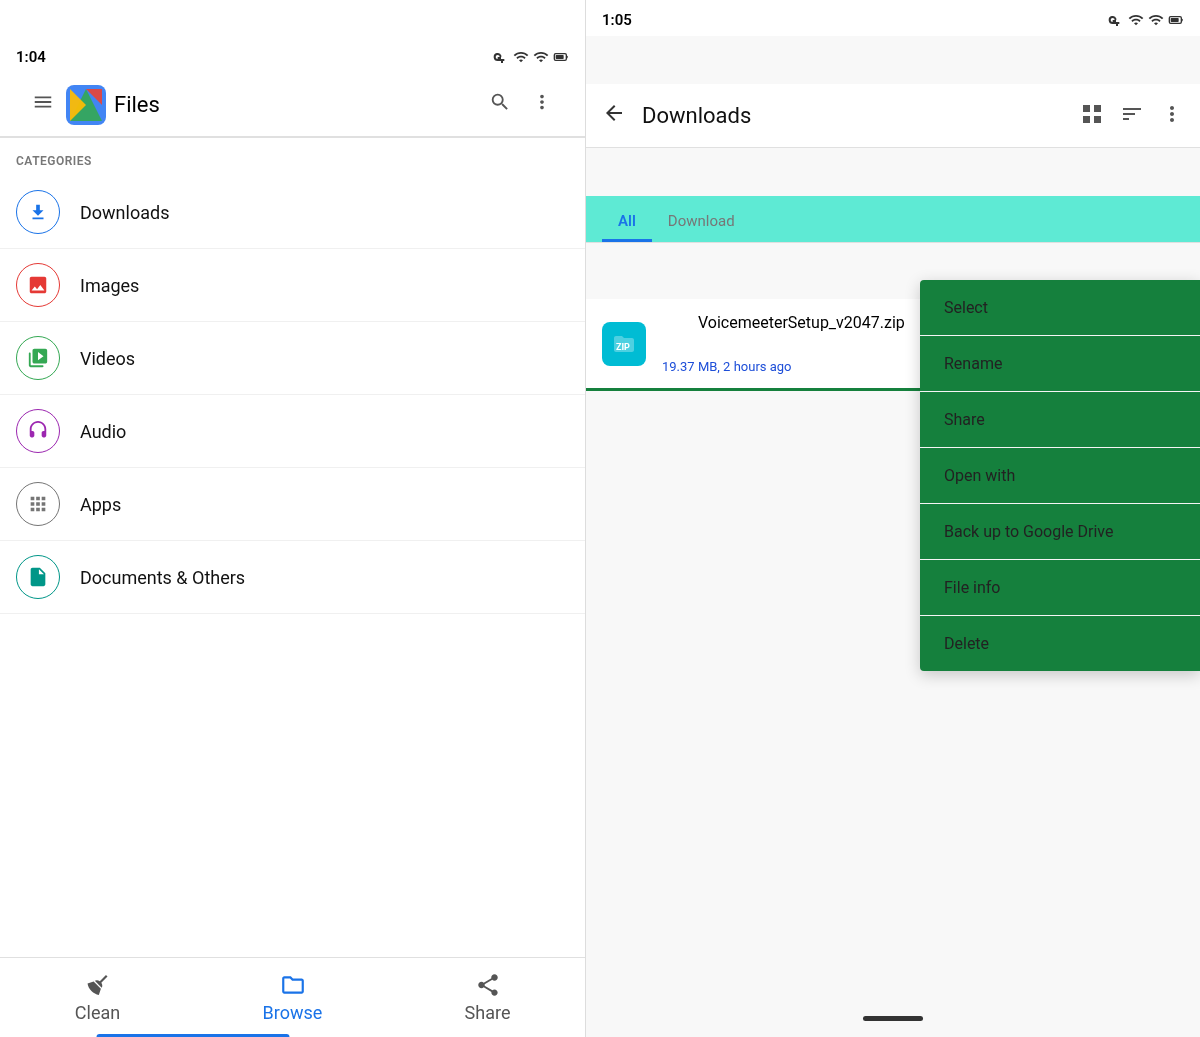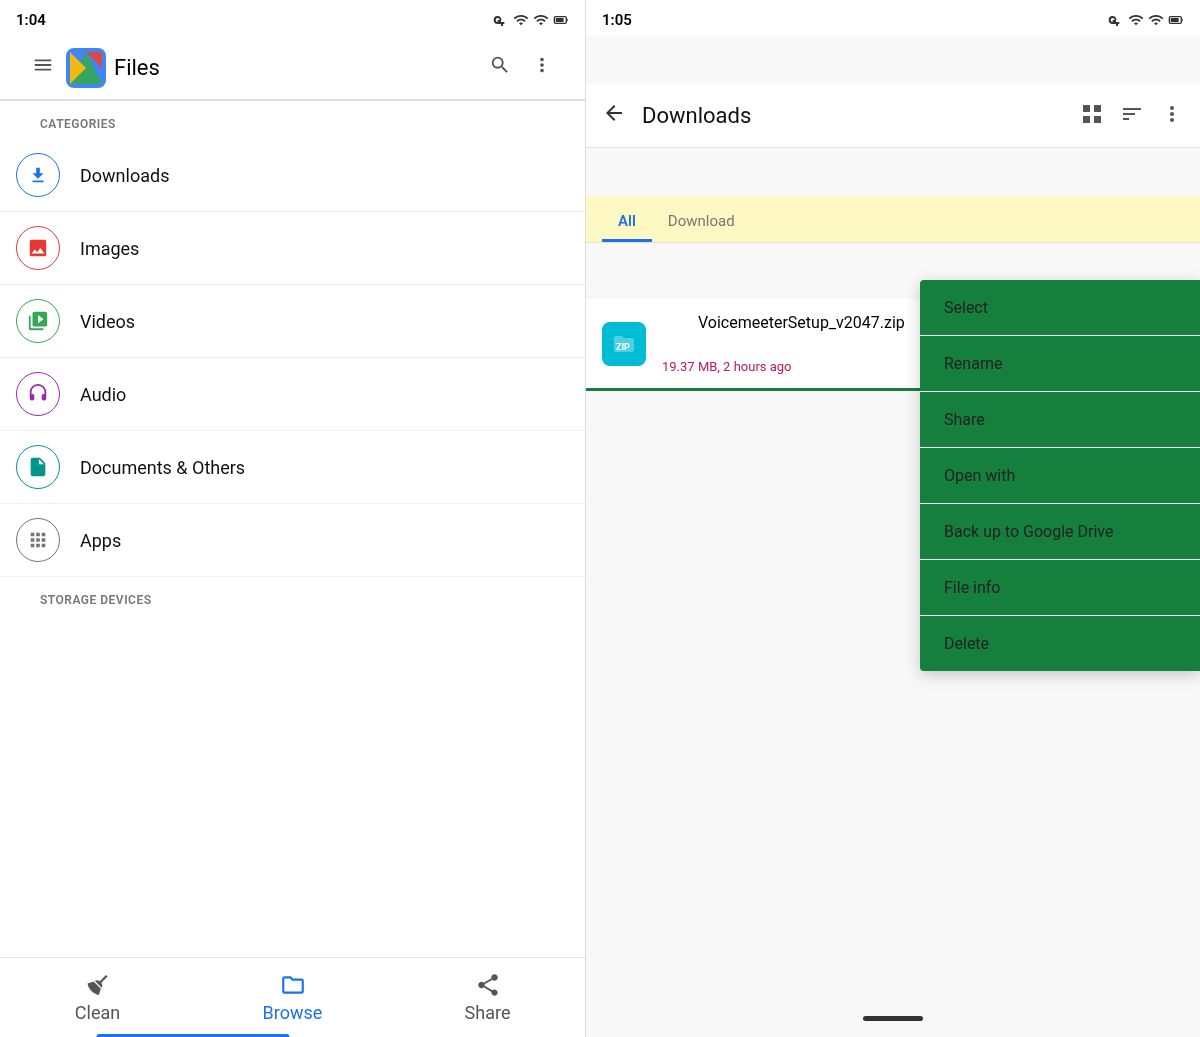--- a/index.html
+++ b/index.html
@@ -22,20 +22,21 @@
       position: relative;
       border-right: 1px solid #ddd;
     }
 
     .status-bar {
       display: flex;
       justify-content: space-between;
       align-items: center;
       padding: 8px 16px 4px;
       height: 36px;
+      margin-top: 37px;
     }
     .status-time {
       font-size: 15px;
       font-weight: 600;
       color: #000;
     }
     .status-icons {
       display: flex;
       gap: 4px;
       align-items: center;
@@ -90,21 +91,20 @@
       background: #e0e0e0;
       margin: 0;
     }
 
     .section-label {
       font-size: 12px;
       font-weight: 600;
       color: #777;
       letter-spacing: 0.5px;
       padding: 16px 16px 8px;
-      margin-left: 24px;
     }
 
     .category-item {
       display: flex;
       align-items: center;
       padding: 14px 16px;
       cursor: pointer;
       border-bottom: 1px solid #f0f0f0;
     }
     .cat-icon-wrap {
@@ -240,21 +240,21 @@
       flex: 1;
     }
     .right-bar-icons {
       display: flex;
       gap: 16px;
       align-items: center;
     }
 
     .tabs-bar {
       display: flex;
-      background: #fef9c3;
+      background: #5eead4;
       border-bottom: 1px solid #e0e0e0;
       padding: 0 16px;
     }
     .tab {
       padding: 16px 16px 12px;
       font-size: 15px;
       color: #777;
       cursor: pointer;
       position: relative;
     }
@@ -298,21 +298,21 @@
       flex: 1;
     }
     .file-name {
       font-size: 16px;
       color: #000000;
       font-weight: 400;
       margin-left: 36px;
     }
     .file-meta {
       font-size: 13px;
-      color: #be185d;
+      color: #1d4ed8;
       margin-top: 27px;
     }
     .file-chevron {
       font-size: 18px;
       color: #777;
       cursor: pointer;
     }
 
     
     .context-menu {
@@ -441,38 +441,37 @@
           <path d="M12 1C5.93 1 1 5.93 1 12s4.93 11 11 11 11-4.93 11-11S18.07 1 12 1zM9 17H7V7h2v10zm4 0h-2V7h2v10zm4 0h-2V7h2v10z" fill="#9c27b0" style="display:none"></path>
           <path d="M12 3c-4.97 0-9 4.03-9 9s4.03 9 9 9 9-4.03 9-9-4.03-9-9-9zm0 14c-1.1 0-2-.9-2-2h4c0 1.1-.9 2-2 2zm-1-4h2V9h-2v4zm-3-4c0 2.76 2.24 5 5 5s5-2.24 5-5h-2c0 1.66-1.34 3-3 3S9 11.66 9 10H7z" fill="#9c27b0" style="display:none"></path>
 
       <path d="M12 1c-4.97 0-9 4.03-9 9v7c0 1.1.9 2 2 2h1c1.1 0 2-.9 2-2v-3c0-1.1-.9-2-2-2H5v-2c0-3.87 3.13-7 7-7s7 3.13 7 7v2h-1c-1.1 0-2 .9-2 2v3c0 1.1.9 2 2 2h1c1.1 0 2-.9 2-2v-7c0-4.97-4.03-9-9-9z" fill="#9c27b0"></path>
         </svg>
     </div>
     <span class="cat-name">Audio</span>
   </div>
 
   <div class="category-item">
+    <div class="cat-icon-wrap gray">
+      <svg class="cat-icon-svg" viewBox="0 0 24 24">
+          <path d="M4 8h4V4H4v4zm6 12h4v-4h-4v4zm-6 0h4v-4H4v4zm0-6h4v-4H4v4zm6 0h4v-4h-4v4zm6-10v4h4V4h-4zm-6 4h4V4h-4v4zm6 6h4v-4h-4v4zm0 6h4v-4h-4v4z" fill="#757575"></path>
+        </svg>
+    </div>
+    <span class="cat-name">Apps</span>
+  </div>
+
+  <div class="category-item">
     <div class="cat-icon-wrap teal">
       <svg class="cat-icon-svg" viewBox="0 0 24 24">
           <path d="M14 2H6c-1.1 0-2 .9-2 2v16c0 1.1.9 2 2 2h12c1.1 0 2-.9 2-2V8l-6-6zm-1 7V3.5L18.5 9H13z" fill="#009688"></path>
         </svg>
     </div>
     <span class="cat-name">Documents &amp; Others</span>
   </div>
 
-  <div class="category-item">
-    <div class="cat-icon-wrap gray">
-      <svg class="cat-icon-svg" viewBox="0 0 24 24">
-          <path d="M4 8h4V4H4v4zm6 12h4v-4h-4v4zm-6 0h4v-4H4v4zm0-6h4v-4H4v4zm6 0h4v-4h-4v4zm6-10v4h4V4h-4zm-6 4h4V4h-4v4zm6 6h4v-4h-4v4zm0 6h4v-4h-4v4z" fill="#757575"></path>
-        </svg>
-    </div>
-    <span class="cat-name">Apps</span>
-  </div>
-
-  <div class="section-label">STORAGE DEVICES</div>
 
 
   <div class="bottom-nav">
     <div class="nav-item">
       <svg width="26" height="26" viewBox="0 0 24 24">
         <path d="M19.36 2.72L20.78 4.14L15.06 9.85C16.13 11.39 16.28 13.24 15.38 14.44L9.06 8.12C10.26 7.22 12.11 7.37 13.65 8.44L19.36 2.72M5.93 17.57C3.92 15.56 2.69 13.16 2.36 10.73L7.96 8.83L14.67 15.54L12.77 21.14C10.34 20.81 7.94 19.58 5.93 17.57Z" fill="#555"></path>
       </svg>
       <span class="nav-label">Clean</span>
     </div>
     <div class="nav-item active">

